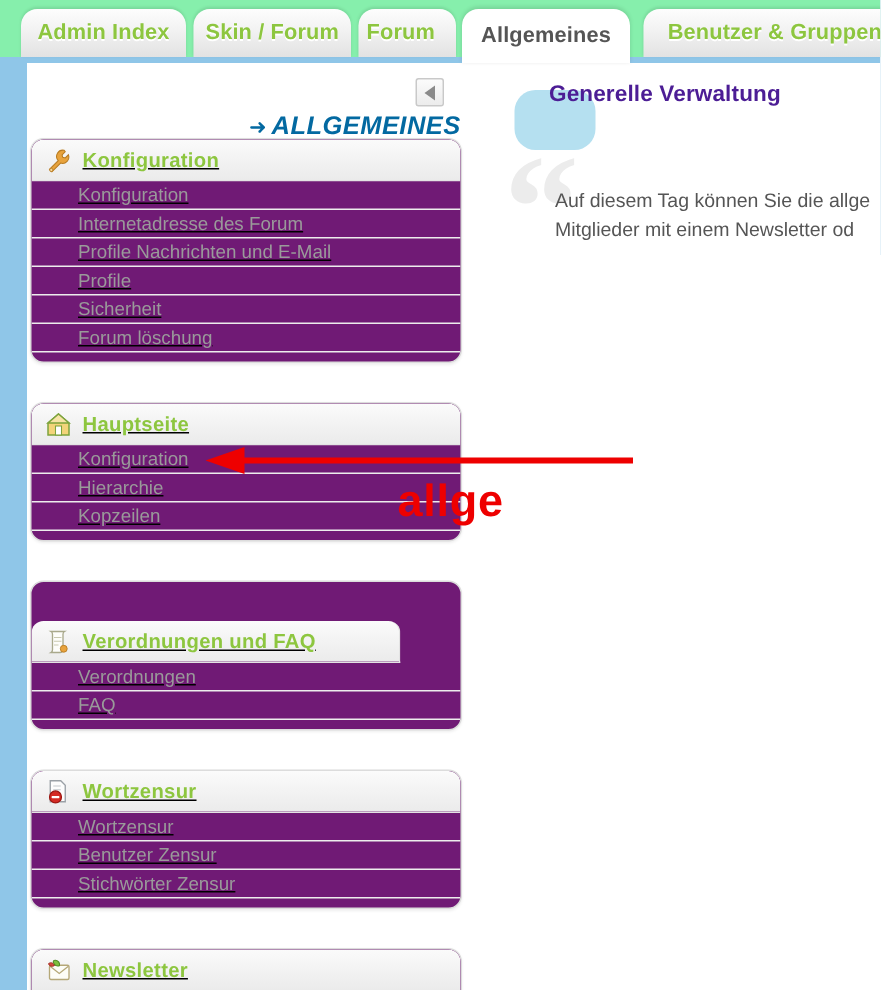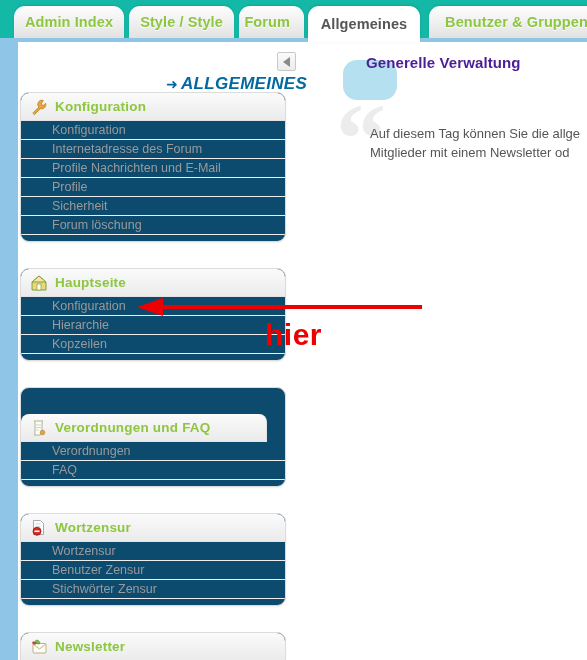--- a/index.html
+++ b/index.html
@@ -17,21 +17,21 @@
     height: 660px;
     overflow: hidden;
     background: #8fc6e8;
   }
 
   
   .tabbar {
     position: absolute;
     left: 0; top: 0;
     width: 587px; height: 38px;
-    background: #14b8a6;
+    background: #86efac;
     z-index: 5;
   }
   .tab {
     position: absolute;
     top: 6px;
     height: 32px;
     padding: 0 14px;
     display: flex;
     align-items: center;
     justify-content: center;
@@ -94,27 +94,28 @@
   .crumb .arw { font-style: normal; font-weight: normal; font-size: 14px; margin-right: 3px; }
 
   
   .panels {
     position: absolute;
     left: 0px; top: 50px;
     width: 300px;
   }
   .panel {
     position: relative;
-    width: 266px;
+    width: 288px;
     margin: 0 0 26px 2px;
-    background: #0c4a6e;
+    background: #701a75;
     border: 1px solid #dcdcdc;
     border-radius: 9px;
     box-shadow: 0 1px 2px rgba(0,0,0,.07);
     overflow: hidden;
+    text-decoration: underline;
   }
   .panel-head {
     position: relative;
     height: 28px;
     display: flex;
     align-items: center;
     padding-left: 9px;
     background: linear-gradient(to bottom,#fbfbfb 0%, #f1f1f1 60%, #ebebeb 100%);
     border-bottom: 1px solid #e3e3e3;
     border-radius: 8px 8px 0 0;
@@ -205,21 +206,21 @@
 </head>
 <body>
 
 <div id="screen">
 
   <div class="tabbar">
     <div class="tab" style="left:14px;width:110px;">
       <span>Admin Index</span>
     </div>
     <div class="tab" style="left:129px;width:105px;">
-      <span>Style / Style</span>
+      <span>Skin / Forum</span>
     </div>
     <div class="tab" style="left:239px;width:65px;justify-content:flex-end;">
       <span>Forum</span>
     </div>
     <div class="tab active" style="left:308px;width:112px;">
       <span>Allgemeines</span>
     </div>
     <div class="tab" style="left:429px;width:175px;">
       <span>Benutzer &amp; Gruppen</span>
     </div>
@@ -331,15 +332,15 @@
       </div>
 
     </div>
 
   </div>
 
   <svg class="anno-arrow" viewBox="0 0 285 18">
     <line x1="22" y1="9" x2="285" y2="9" stroke="#ee0000" stroke-width="4"></line>
     <polygon points="0,9 26,0 26,18" fill="#ee0000"></polygon>
   </svg>
-  <div class="anno-hier">hier</div>
+  <div class="anno-hier">allge</div>
 
 </div>
 
 </body></html>

